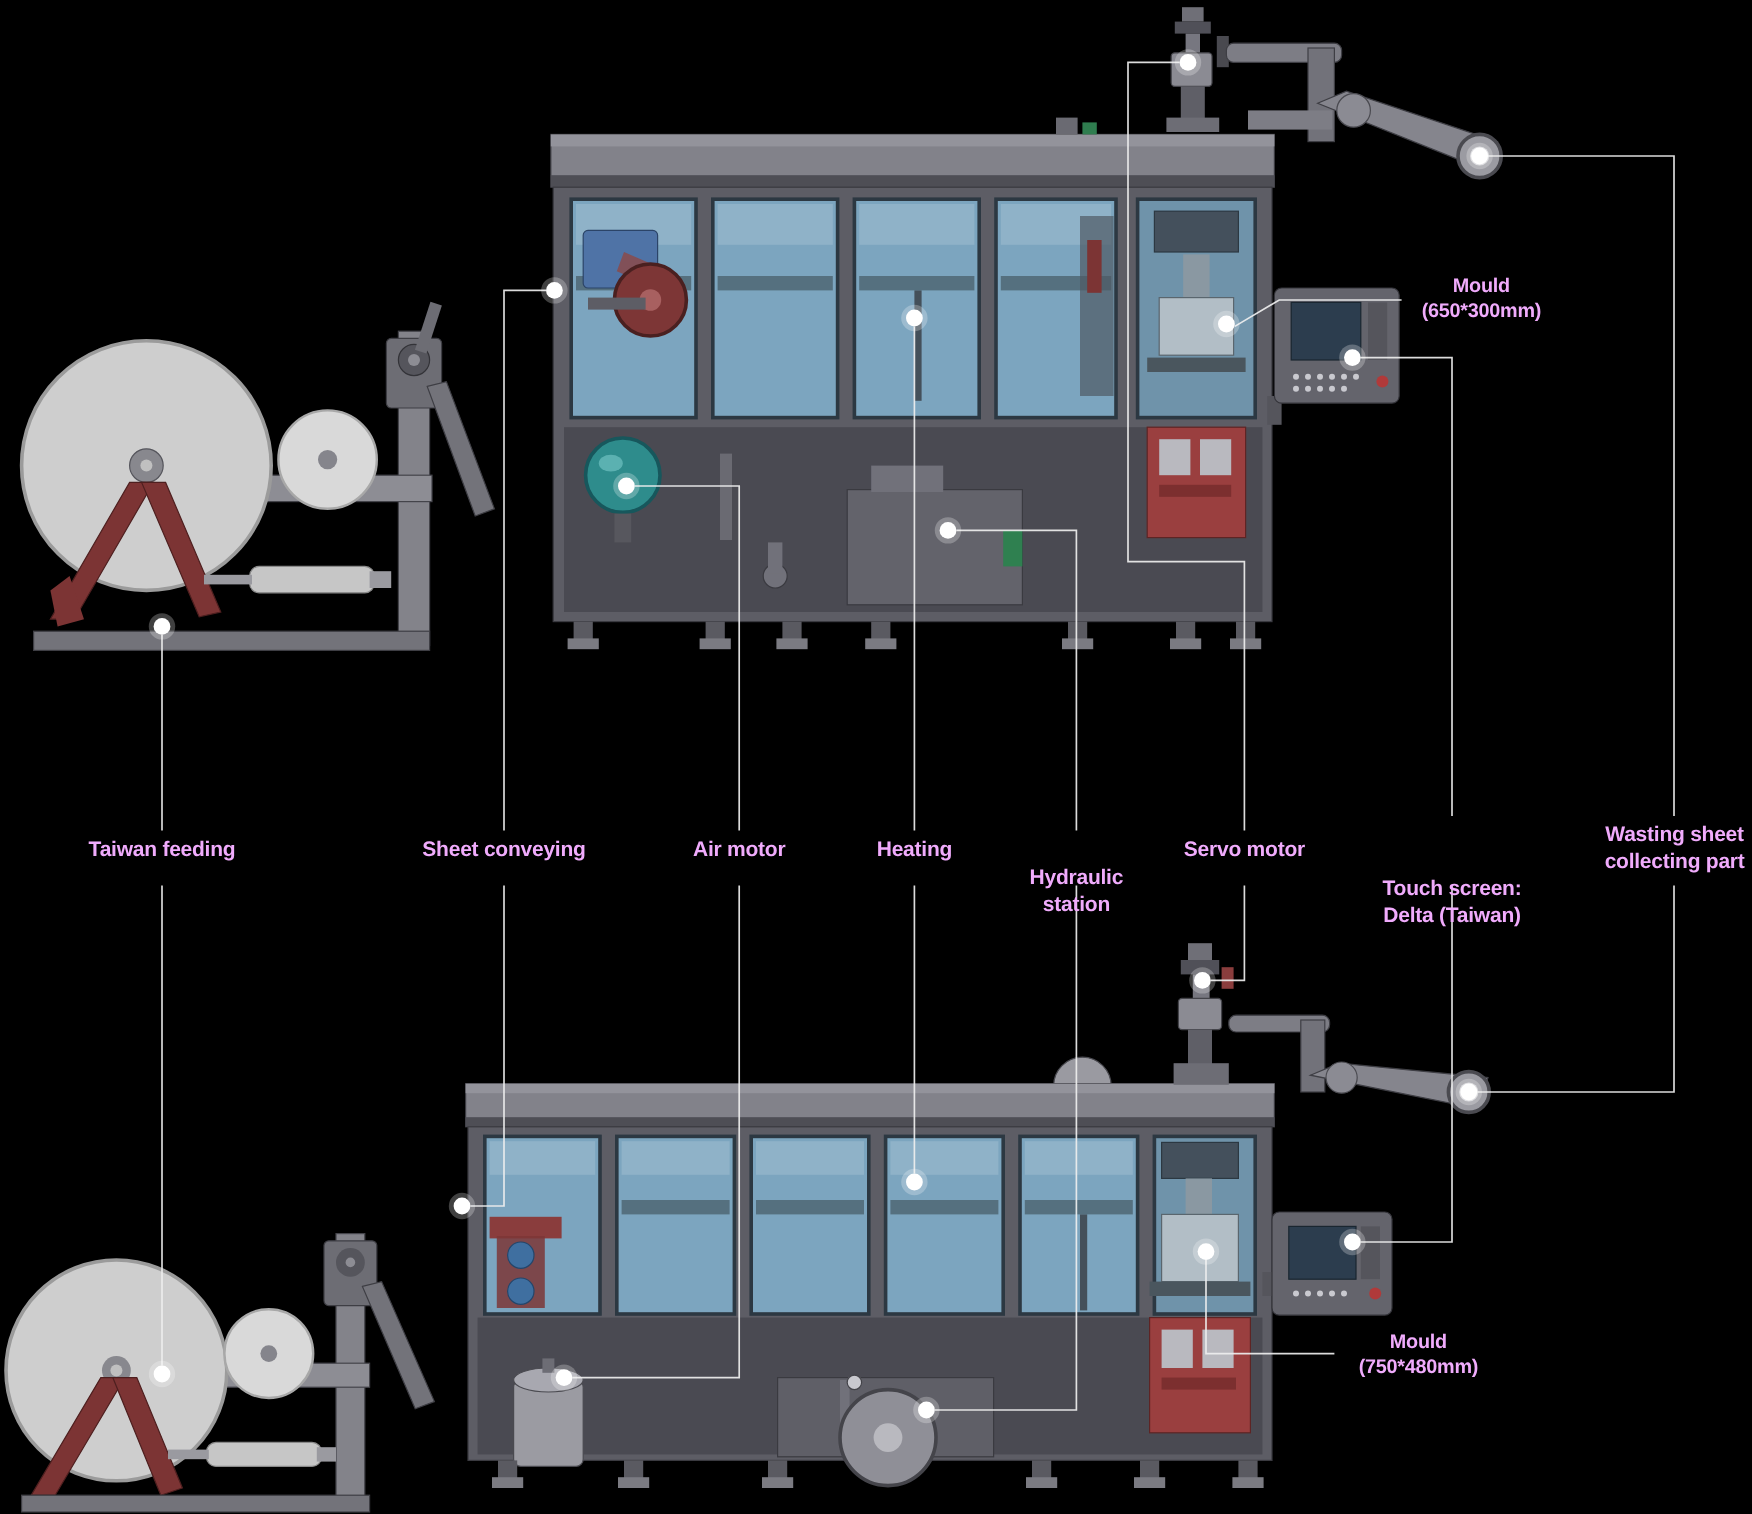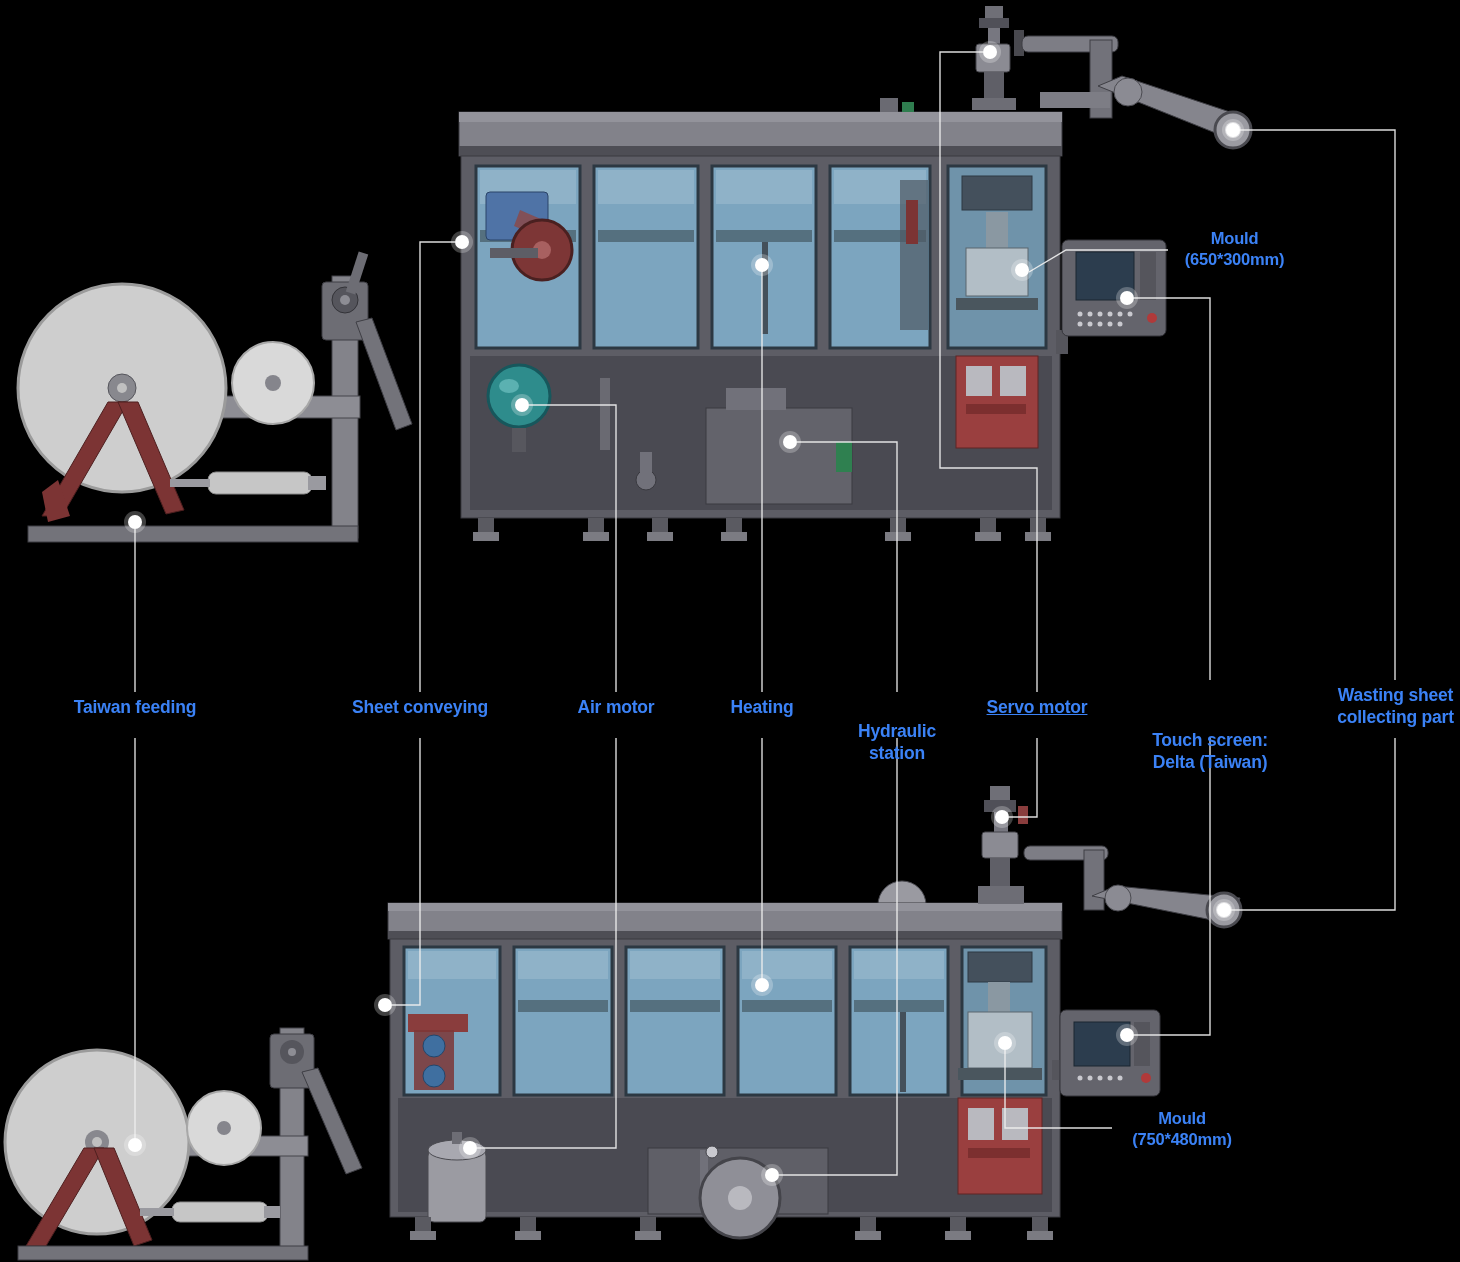--- a/index.html
+++ b/index.html
@@ -3,21 +3,21 @@
 <meta charset="utf-8">
 <style>
   * { margin:0; padding:0; box-sizing:border-box; }
   html,body { background:#000; }
   .canvas {
     position:relative; width:1460px; height:1262px; background:#000;
     overflow:hidden; font-family:"Liberation Sans", sans-serif;
   }
   .canvas > svg { position:absolute; left:0; top:0; }
   .label {
-    position:absolute; color:#3b82f6; font-weight:700; font-size:17.5px;
+    position:absolute; color:#f0abfc; font-weight:700; font-size:17.5px;
     line-height:1.26; text-align:center; white-space:pre-line; letter-spacing:-0.2px;
   }
   .label.small { font-size:16.5px; }
 </style>
 </head>
 <body>
 
 <div class="canvas">
 
 <svg width="1460" height="1262" viewBox="0 0 1460 1262">
@@ -364,21 +364,21 @@
     </g>
   </g>
 </svg>
 
   <div class="label" style="left:55px; top:696px; width:160px;">Taiwan feeding</div>
   <div class="label" style="left:340px; top:696px; width:160px;">Sheet conveying</div>
   <div class="label" style="left:551px; top:696px; width:130px;">Air motor</div>
   <div class="label" style="left:707px; top:696px; width:110px;">Heating</div>
   <div class="label" style="left:842px; top:684px; width:110px;margin-top:36px;">Hydraulic
 station</div>
-  <div class="label" style="left:972px; top:696px; width:130px;text-decoration:underline;">Servo motor</div>
+  <div class="label" style="left:972px; top:696px; width:130px;">Servo motor</div>
   <div class="label" style="left:1130px; top:684px; width:160px;margin-top:45px;">Touch screen:
 Delta (Taiwan)</div>
   <div class="label" style="left:1318px; top:684px; width:155px;">Wasting sheet
 collecting part</div>
   <div class="label small" style="left:1172px; top:228px; width:125px;">Mould
 (650*300mm)</div>
   <div class="label small" style="left:1117px; top:1108px; width:130px;">Mould
 (750*480mm)</div>
 
 </div>

